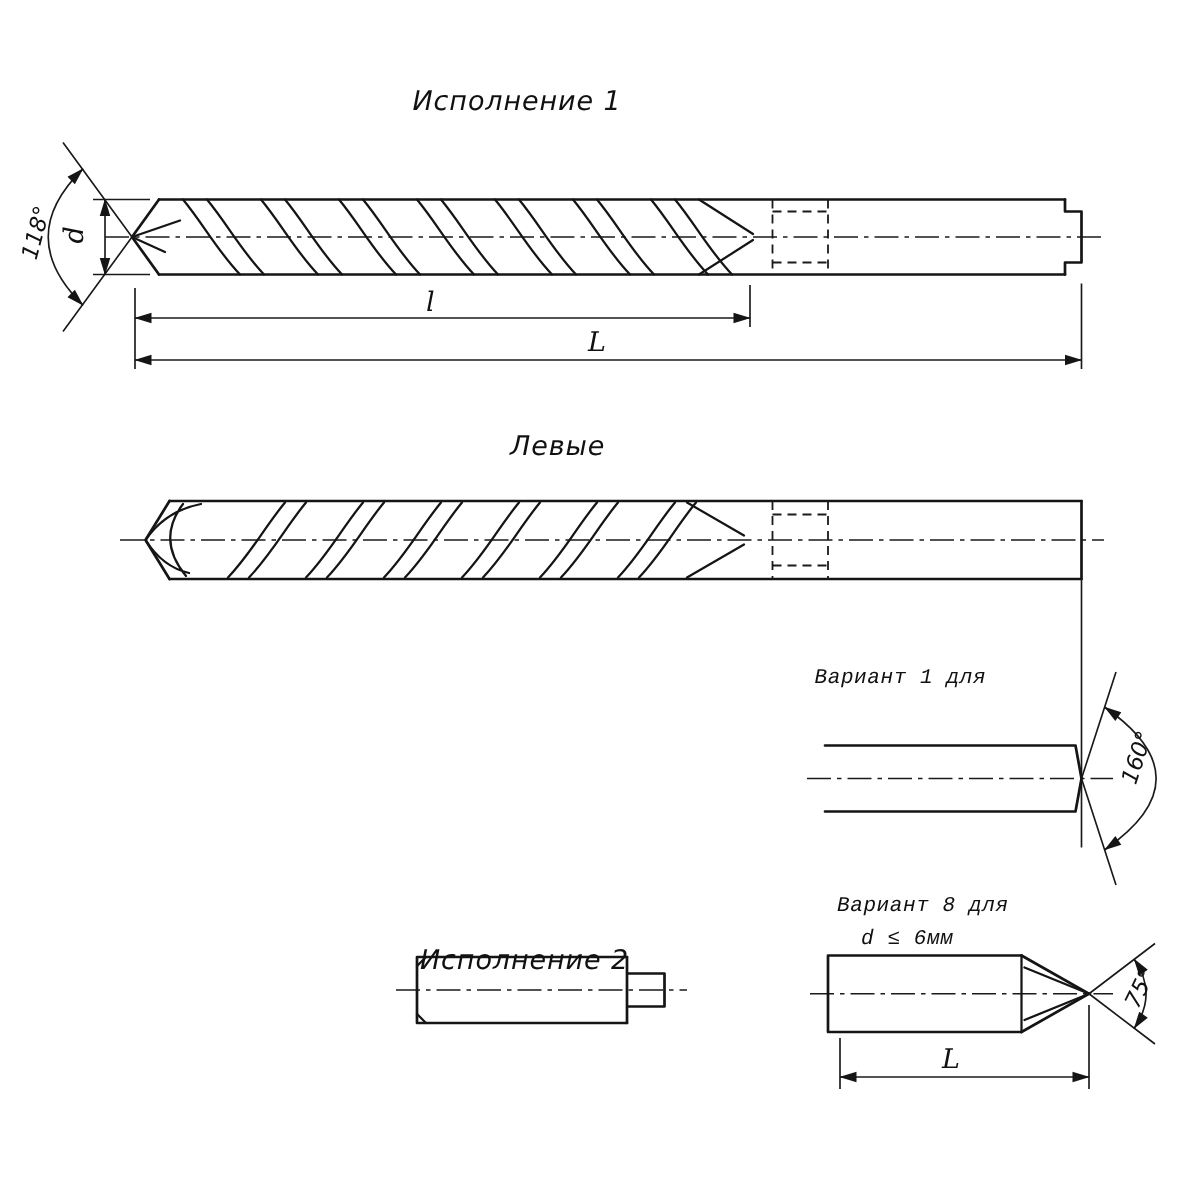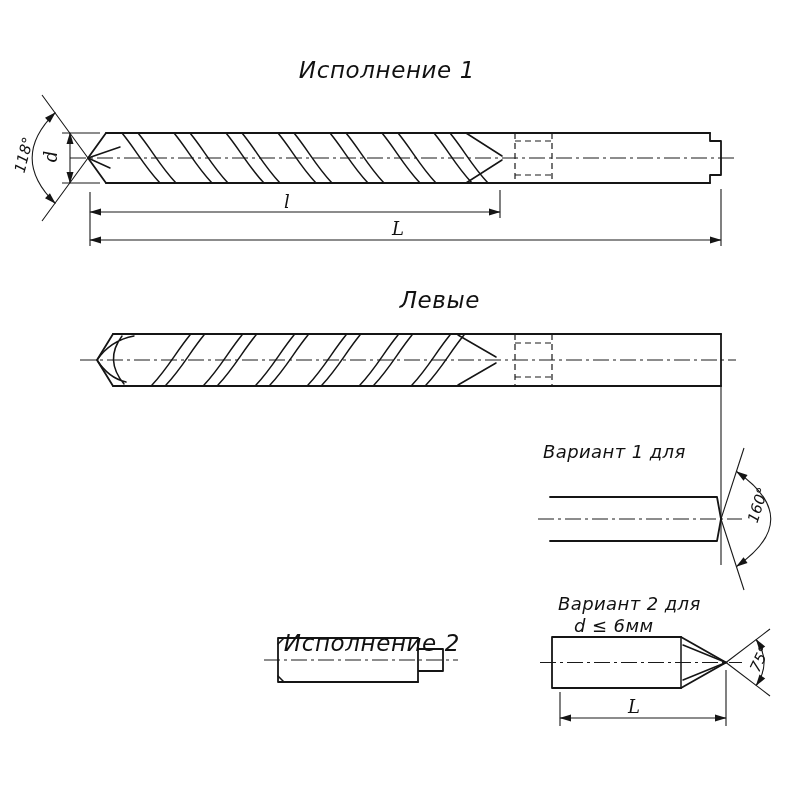--- a/index.html
+++ b/index.html
@@ -1,21 +1,21 @@
 <!DOCTYPE html>
 <html><head>
 <meta charset="utf-8">
 <style>
   html,body{margin:0;padding:0;background:#fff;}
   #stage{position:relative;width:800px;height:800px;background:#ffffff;overflow:hidden;
          font-family:"DejaVu Sans",sans-serif;}
   svg{position:absolute;left:0;top:0;}
   .lbl{position:absolute;font-style:italic;color:#111;white-space:nowrap;}
-  .title{font-size:23px;text-align:right;letter-spacing:.6px;}
-  .sub{font-size:18px;letter-spacing:.4px;line-height:22px;}
+  .title{font-size:18px;text-align:left;letter-spacing:.6px;}
+  .sub{font-size:14px;letter-spacing:.4px;line-height:22px;font-family:Liberation Mono, monospace;}
   .dimletter{font-family:"DejaVu Serif",serif;font-style:italic;font-size:18px;}
   .angle{font-size:15px;text-align:center;}
   .ind{padding-left:16px;}
   
   .outline{stroke:#151515;stroke-width:1.8;fill:none;stroke-linecap:round;}
   .flute{stroke:#151515;stroke-width:1.5;fill:none;stroke-linecap:round;}
   .thin{stroke:#1a1a1a;stroke-width:1.1;fill:none;}
   .center{stroke:#1a1a1a;stroke-width:1;fill:none;stroke-dasharray:16 4 3 4;}
   .hidden{stroke:#1a1a1a;stroke-width:1.2;fill:none;stroke-dasharray:6 4;}
 </style>
@@ -135,21 +135,21 @@
 
   <div class="lbl sub" style="left:543px;top:441px;">
     <div>Вариант 1 для</div>
   </div>
 
   <div class="lbl angle" style="left:735px;top:496px;width:46px;transform:rotate(-72deg);">160°</div>
 
   <div class="lbl title" style="left:280px;top:597px;width:180px;margin-top:33px;">Исполнение 2</div>
 
   <div class="lbl sub" style="left:558px;top:593px;">
-    <div>Вариант 2 для</div>
+    <div>Вариант 8 для</div>
     <div class="ind">d ≤ 6мм</div>
   </div>
 
   <div class="lbl angle" style="left:740px;top:650px;width:40px;transform:rotate(-64deg);">75°</div>
 
   <div class="lbl dimletter" style="left:628px;top:696px;">L</div>
 
 </div>
 
 </body></html>

